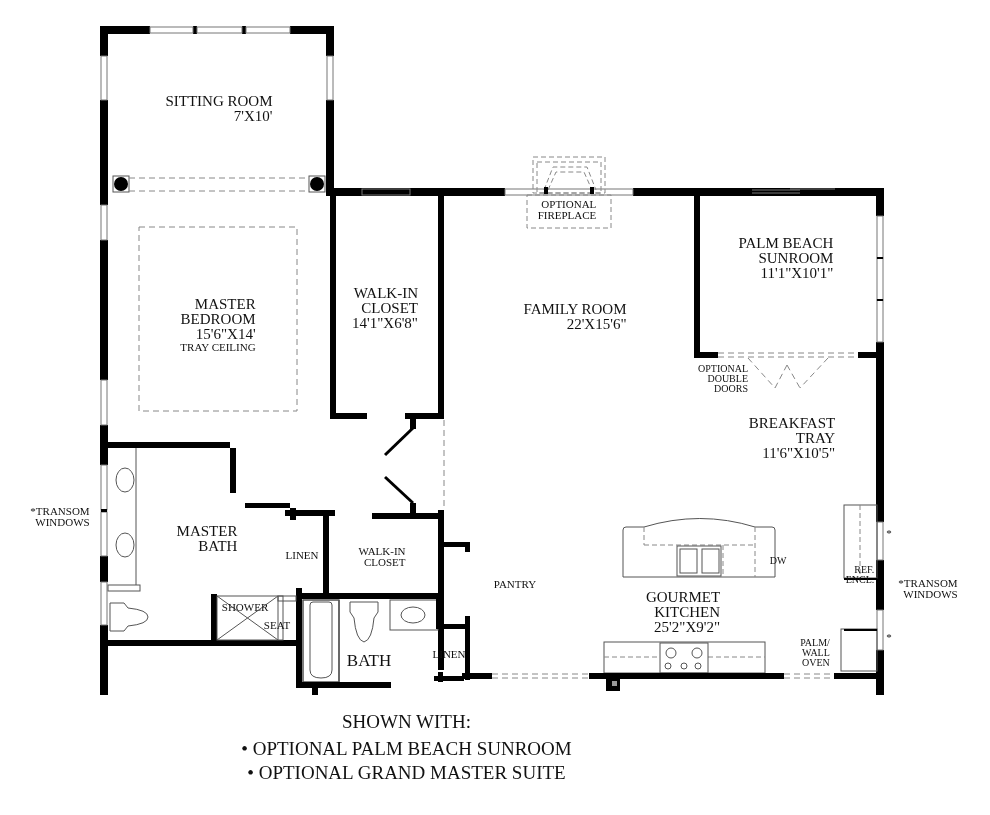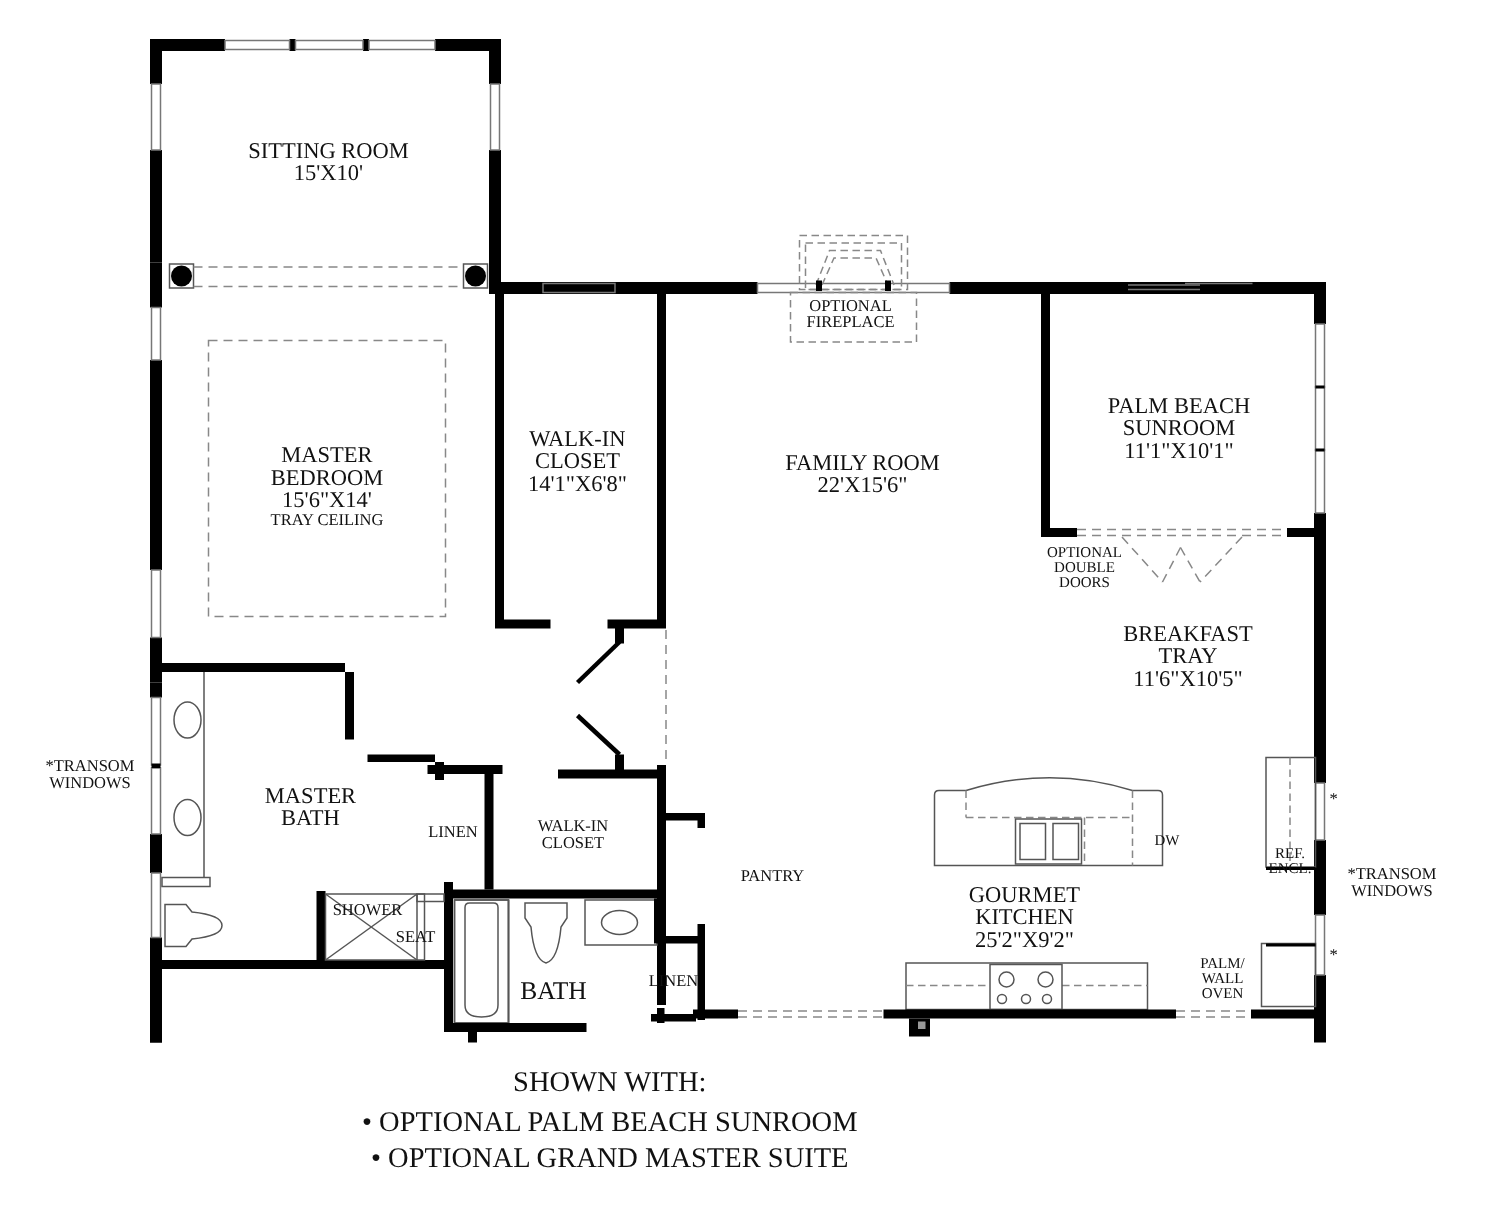--- a/index.html
+++ b/index.html
@@ -1,19 +1,19 @@
 <!DOCTYPE html>
 <html><head>
 <meta charset="utf-8">
 <style>
   html, body { margin: 0; padding: 0; background: #ffffff; }
   body { width: 990px; height: 815px; position: relative; overflow: hidden; font-family: "Liberation Serif", "DejaVu Serif", serif; color: #111; }
   svg#plan { position: absolute; left: 0; top: 0; width: 990px; height: 815px; }
   .lbl { position: absolute; text-align: center; line-height: 1.0; color: #111; white-space: nowrap; transform: translateX(-50%); }
-  .lbl span { display: block; }
+  .lbl span { display: block; text-align: right; }
   .big { font-size: 15px; }
   .sm { font-size: 11px; }
   .xs { font-size: 10px; }
   .footer { position: absolute; left: 0; width: 813px; text-align: center; font-size: 19px; line-height: 24px; }
 </style>
 </head>
 <body>
 
 <svg id="plan" viewBox="0 0 990 815" xmlns="http://www.w3.org/2000/svg">
 
@@ -236,21 +236,21 @@
   <g fill="#000">
     <rect x="296" y="682" width="95" height="6"></rect>
     <rect x="312" y="688" width="6" height="7"></rect>
     <rect x="436" y="599" width="6" height="30"></rect>
   </g>
   <rect x="100" y="690" width="8" height="5" fill="#000"></rect>
 </svg>
 
 <div class="lbl big" style="left:219px; top:94px;">
   <span>SITTING ROOM</span>
-  <span>15'X10'</span>
+  <span>7'X10'</span>
 </div>
 
 <div class="lbl big" style="left:218px; top:297px;">
   <span>MASTER</span>
   <span>BEDROOM</span>
   <span>15'6"X14'</span>
   <span class="sm">TRAY CEILING</span>
 </div>
 
 <div class="lbl big" style="left:385px; top:286px;">
@@ -262,21 +262,21 @@
 <div class="lbl sm" style="left:567px; top:199px;">
   <span>OPTIONAL</span>
   <span>FIREPLACE</span>
 </div>
 
 <div class="lbl big" style="left:575px; top:302px;">
   <span>FAMILY ROOM</span>
   <span>22'X15'6"</span>
 </div>
 
-<div class="lbl big" style="left:786px; top:236px;margin-top:28px;">
+<div class="lbl big" style="left:786px; top:236px;">
   <span>PALM BEACH</span>
   <span>SUNROOM</span>
   <span>11'1"X10'1"</span>
 </div>
 
 <div class="lbl xs" style="left:723px; top:364px;">
   <span>OPTIONAL</span>
   <span>DOUBLE</span>
   <span>DOORS</span>
 </div>

